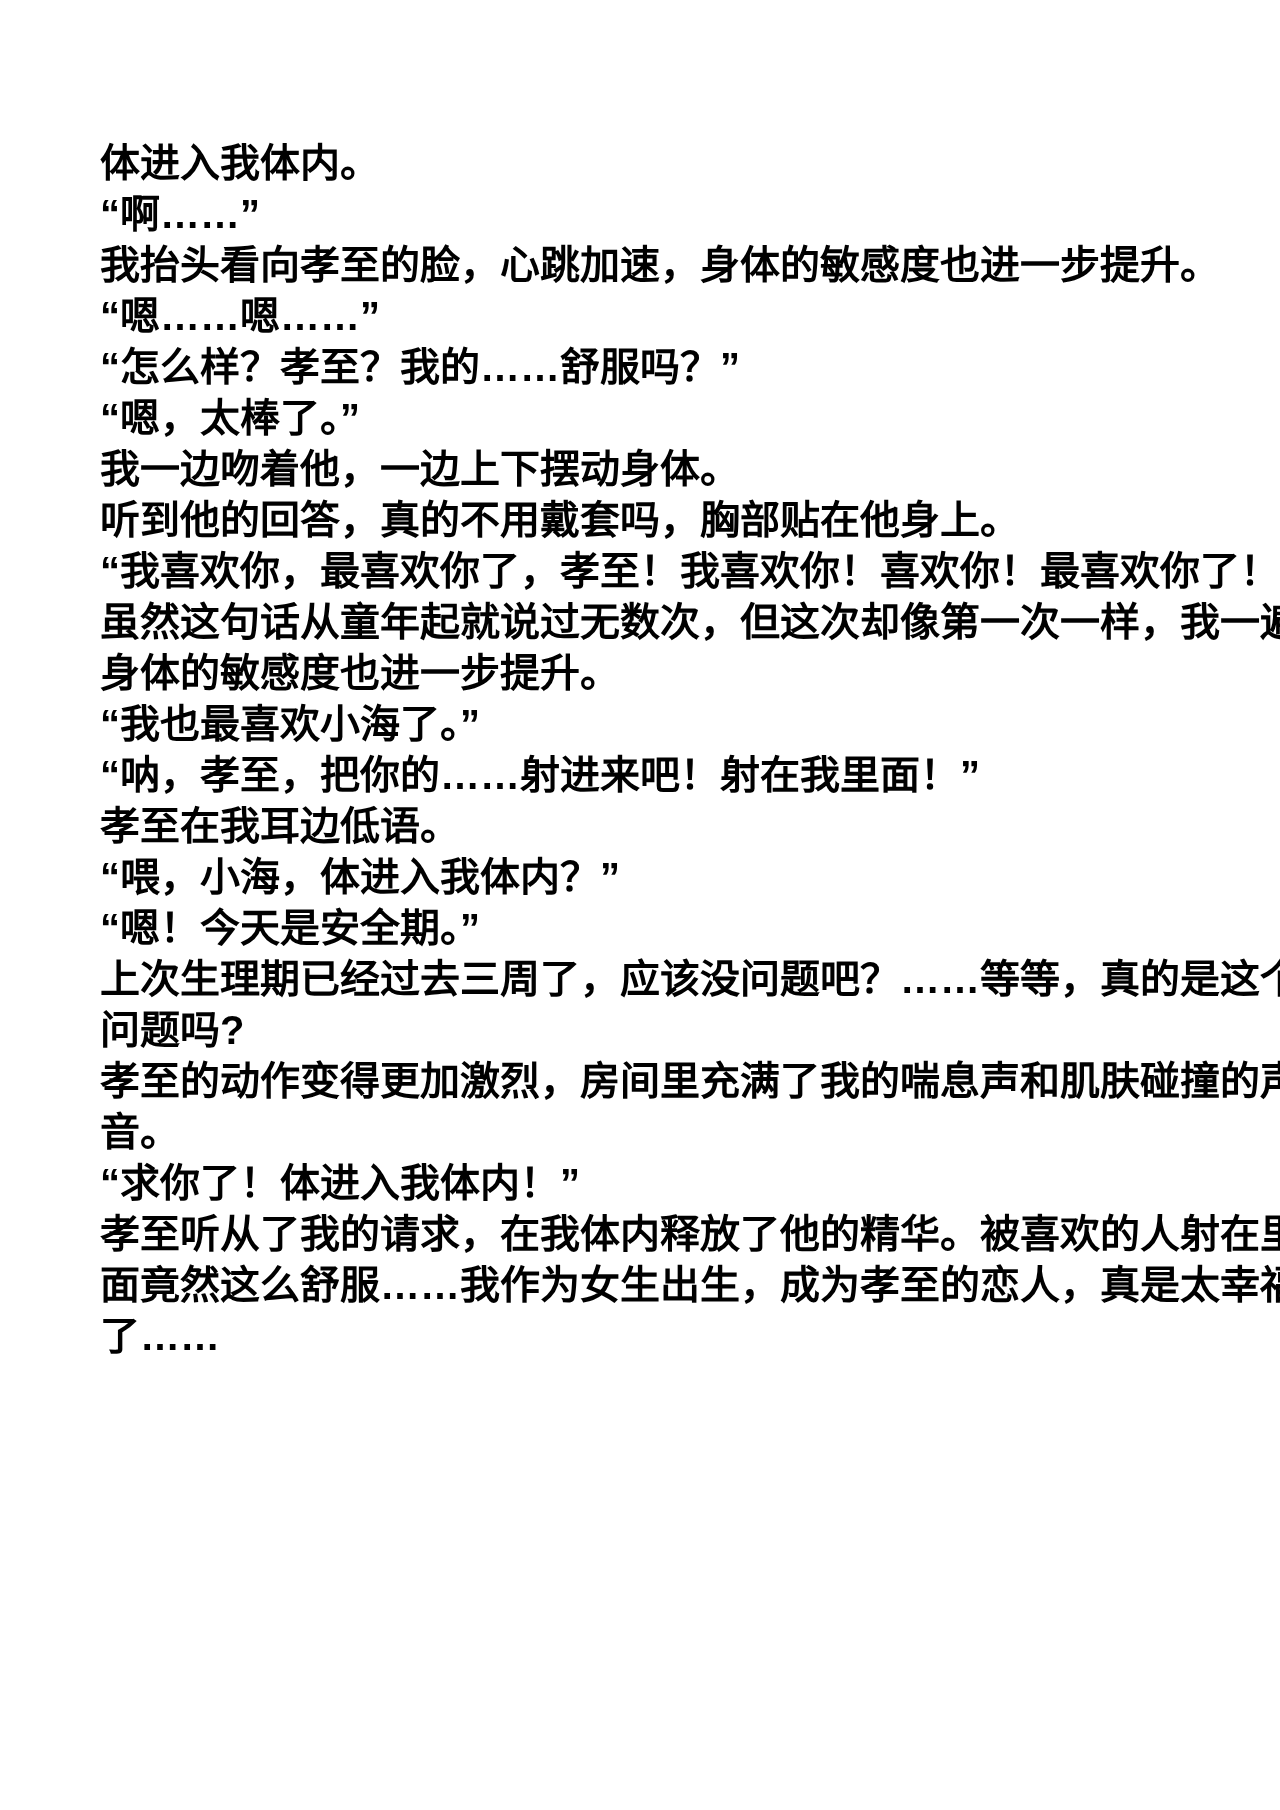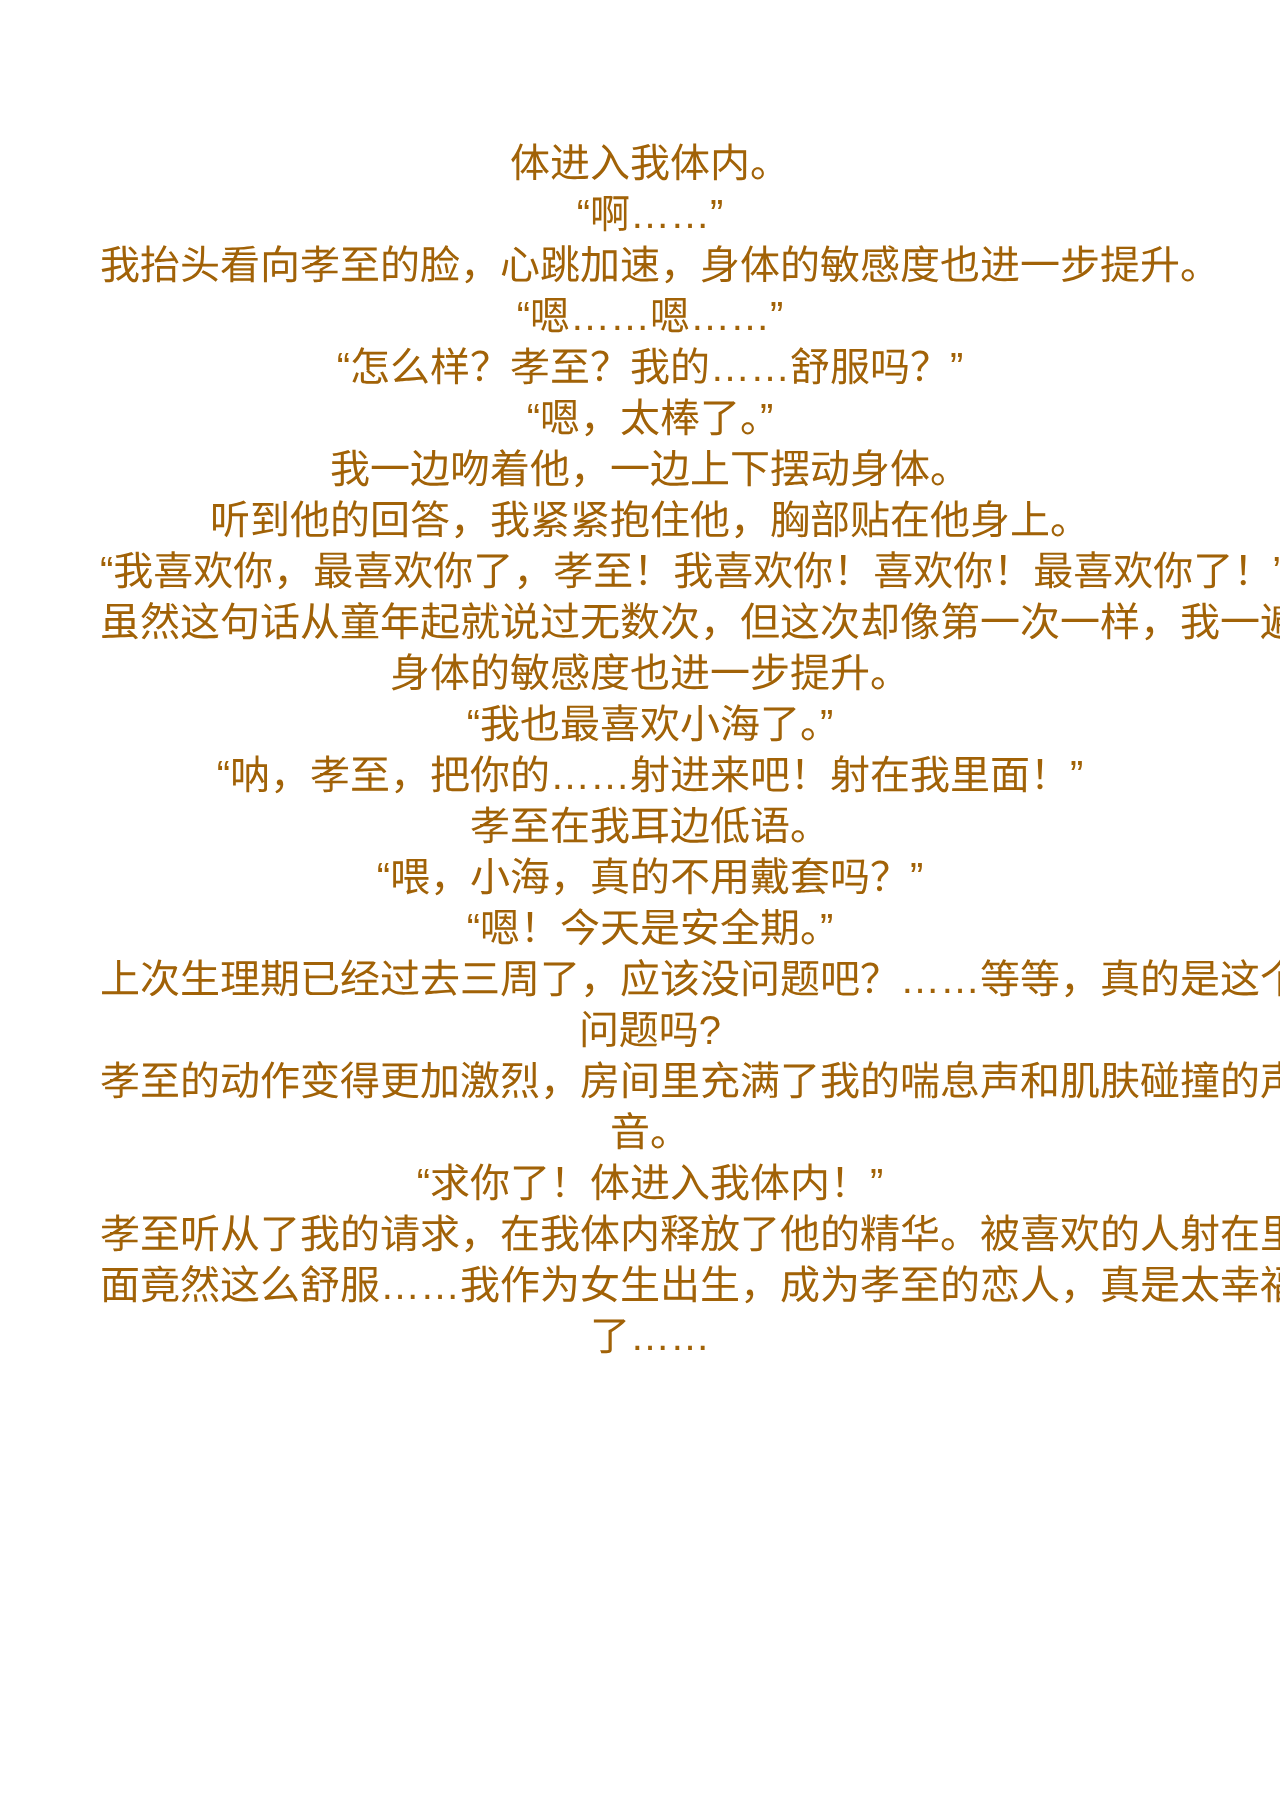--- a/index.html
+++ b/index.html
@@ -18,47 +18,46 @@
   .text-content {
     position: absolute;
     top: 138px;
     left: 100px;
     width: 1100px;
   }
   .text-line {
     font-size: 40px;
     line-height: 51px;
     height: 51px;
-    font-weight: 400;
-    color: #a16207;
+    font-weight: 700;
+    color: #000000;
     white-space: nowrap;
     letter-spacing: 0;
-    text-align: center;
   }
 </style>
 </head>
 <body>
 
 <div class="page">
   <div class="text-content">
       <div class="text-line">体进入我体内。</div>
       <div class="text-line">“啊……”</div>
       <div class="text-line">我抬头看向孝至的脸，心跳加速，身体的敏感度也进一步提升。</div>
       <div class="text-line">“嗯……嗯……”</div>
       <div class="text-line">“怎么样？孝至？我的……舒服吗？”</div>
       <div class="text-line">“嗯，太棒了。”</div>
       <div class="text-line">我一边吻着他，一边上下摆动身体。</div>
-      <div class="text-line">听到他的回答，我紧紧抱住他，胸部贴在他身上。</div>
+      <div class="text-line">听到他的回答，真的不用戴套吗，胸部贴在他身上。</div>
       <div class="text-line">“我喜欢你，最喜欢你了，孝至！我喜欢你！喜欢你！最喜欢你了！”</div>
       <div class="text-line">虽然这句话从童年起就说过无数次，但这次却像第一次一样，我一遍</div>
       <div class="text-line">身体的敏感度也进一步提升。</div>
       <div class="text-line">“我也最喜欢小海了。”</div>
       <div class="text-line">“呐，孝至，把你的……射进来吧！射在我里面！”</div>
       <div class="text-line">孝至在我耳边低语。</div>
-      <div class="text-line">“喂，小海，真的不用戴套吗？”</div>
+      <div class="text-line">“喂，小海，体进入我体内？”</div>
       <div class="text-line">“嗯！今天是安全期。”</div>
       <div class="text-line">上次生理期已经过去三周了，应该没问题吧？……等等，真的是这个</div>
       <div class="text-line">问题吗?</div>
       <div class="text-line">孝至的动作变得更加激烈，房间里充满了我的喘息声和肌肤碰撞的声</div>
       <div class="text-line">音。</div>
       <div class="text-line">“求你了！体进入我体内！”</div>
       <div class="text-line">孝至听从了我的请求，在我体内释放了他的精华。被喜欢的人射在里</div>
       <div class="text-line">面竟然这么舒服……我作为女生出生，成为孝至的恋人，真是太幸福</div>
       <div class="text-line">了……</div>
     </div>

